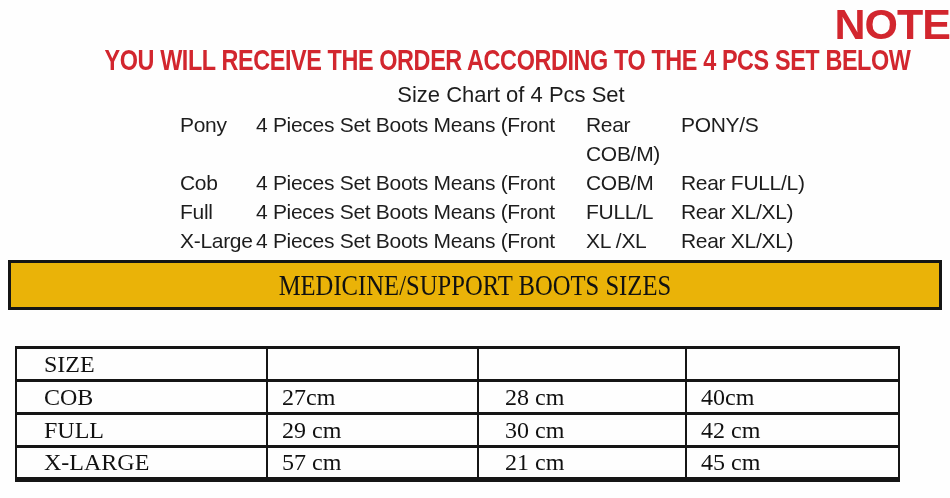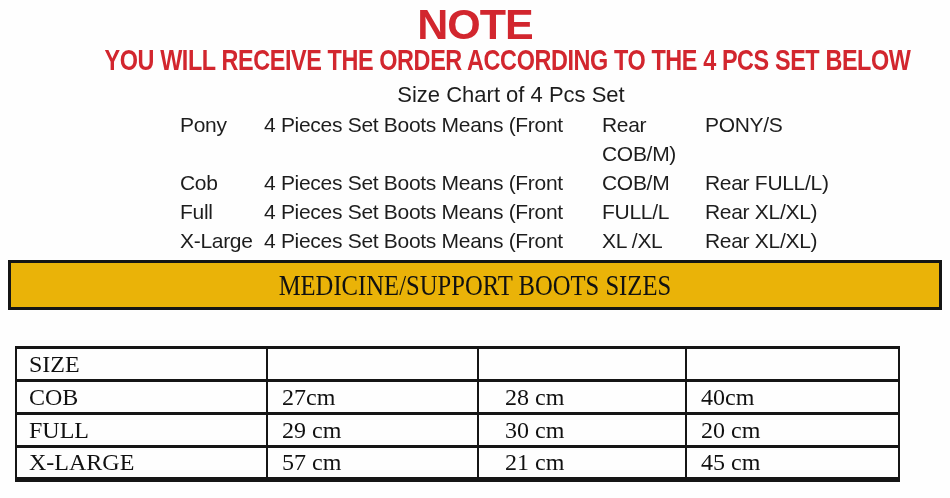--- a/index.html
+++ b/index.html
@@ -17,21 +17,21 @@
     position: relative;
     width: 950px;
     height: 498px;
     background: #fefefe;
     overflow: hidden;
     color: var(--text-black);
   }
   
   .note-title {
     padding-top: 3px;
-    text-align: center;
+    text-align: right;
     color: var(--accent-red);
     font-weight: bold;
     font-size: 43px;
     line-height: 42px;
     letter-spacing: -1px;
   }
   .note-subtitle {
     color: var(--accent-red);
     font-weight: bold;
     font-size: 30px;
@@ -52,21 +52,20 @@
   }
   .means-block {
     margin: 2px 0 0 180px;
     font-size: 21px;
     line-height: 29px;
     letter-spacing: -0.3px;
   }
   .means-row {
     display: grid;
     grid-template-columns: 76px 330px 95px auto;
-    gap: 8px;
   }
   
   .banner {
     margin: 5px 0 0 8px;
     width: 934px;
     height: 50px;
     border: 3px solid var(--border-black);
     display: flex;
     align-items: center;
     justify-content: center;
@@ -96,21 +95,21 @@
     border-right: 2px solid var(--border-black);
     border-top: 3px solid var(--border-black);
     border-bottom: 3px solid var(--border-black);
     height: 33px;
     vertical-align: middle;
     overflow: hidden;
     white-space: nowrap;
     background: #fefefe;
   }
   .sizes-table tr:last-child td { border-bottom: 5px solid var(--border-black); }
-  .sizes-table td.c0 { width: 251px; padding-left: 12px; }
+  .sizes-table td.c0 { width: 251px; padding-left: 27px; }
   .sizes-table td.c1 { width: 211px; padding-left: 14px; }
   .sizes-table td.c2 { width: 208px; padding-left: 26px; }
   .sizes-table td.c3 { width: 213px; padding-left: 14px; }
 </style>
 </head>
 <body>
 
 <div class="page">
 
   <div class="note-title">NOTE</div>
@@ -160,21 +159,21 @@
       <tr>
         <td class="c0">COB</td>
         <td class="c1">27cm</td>
         <td class="c2">28 cm</td>
         <td class="c3">40cm</td>
       </tr>
       <tr>
         <td class="c0">FULL</td>
         <td class="c1">29 cm</td>
         <td class="c2">30 cm</td>
-        <td class="c3">20 cm</td>
+        <td class="c3">42 cm</td>
       </tr>
       <tr>
         <td class="c0">X-LARGE</td>
         <td class="c1">57 cm</td>
         <td class="c2">21 cm</td>
         <td class="c3">45 cm</td>
       </tr>
     </tbody>
   </table>
 

